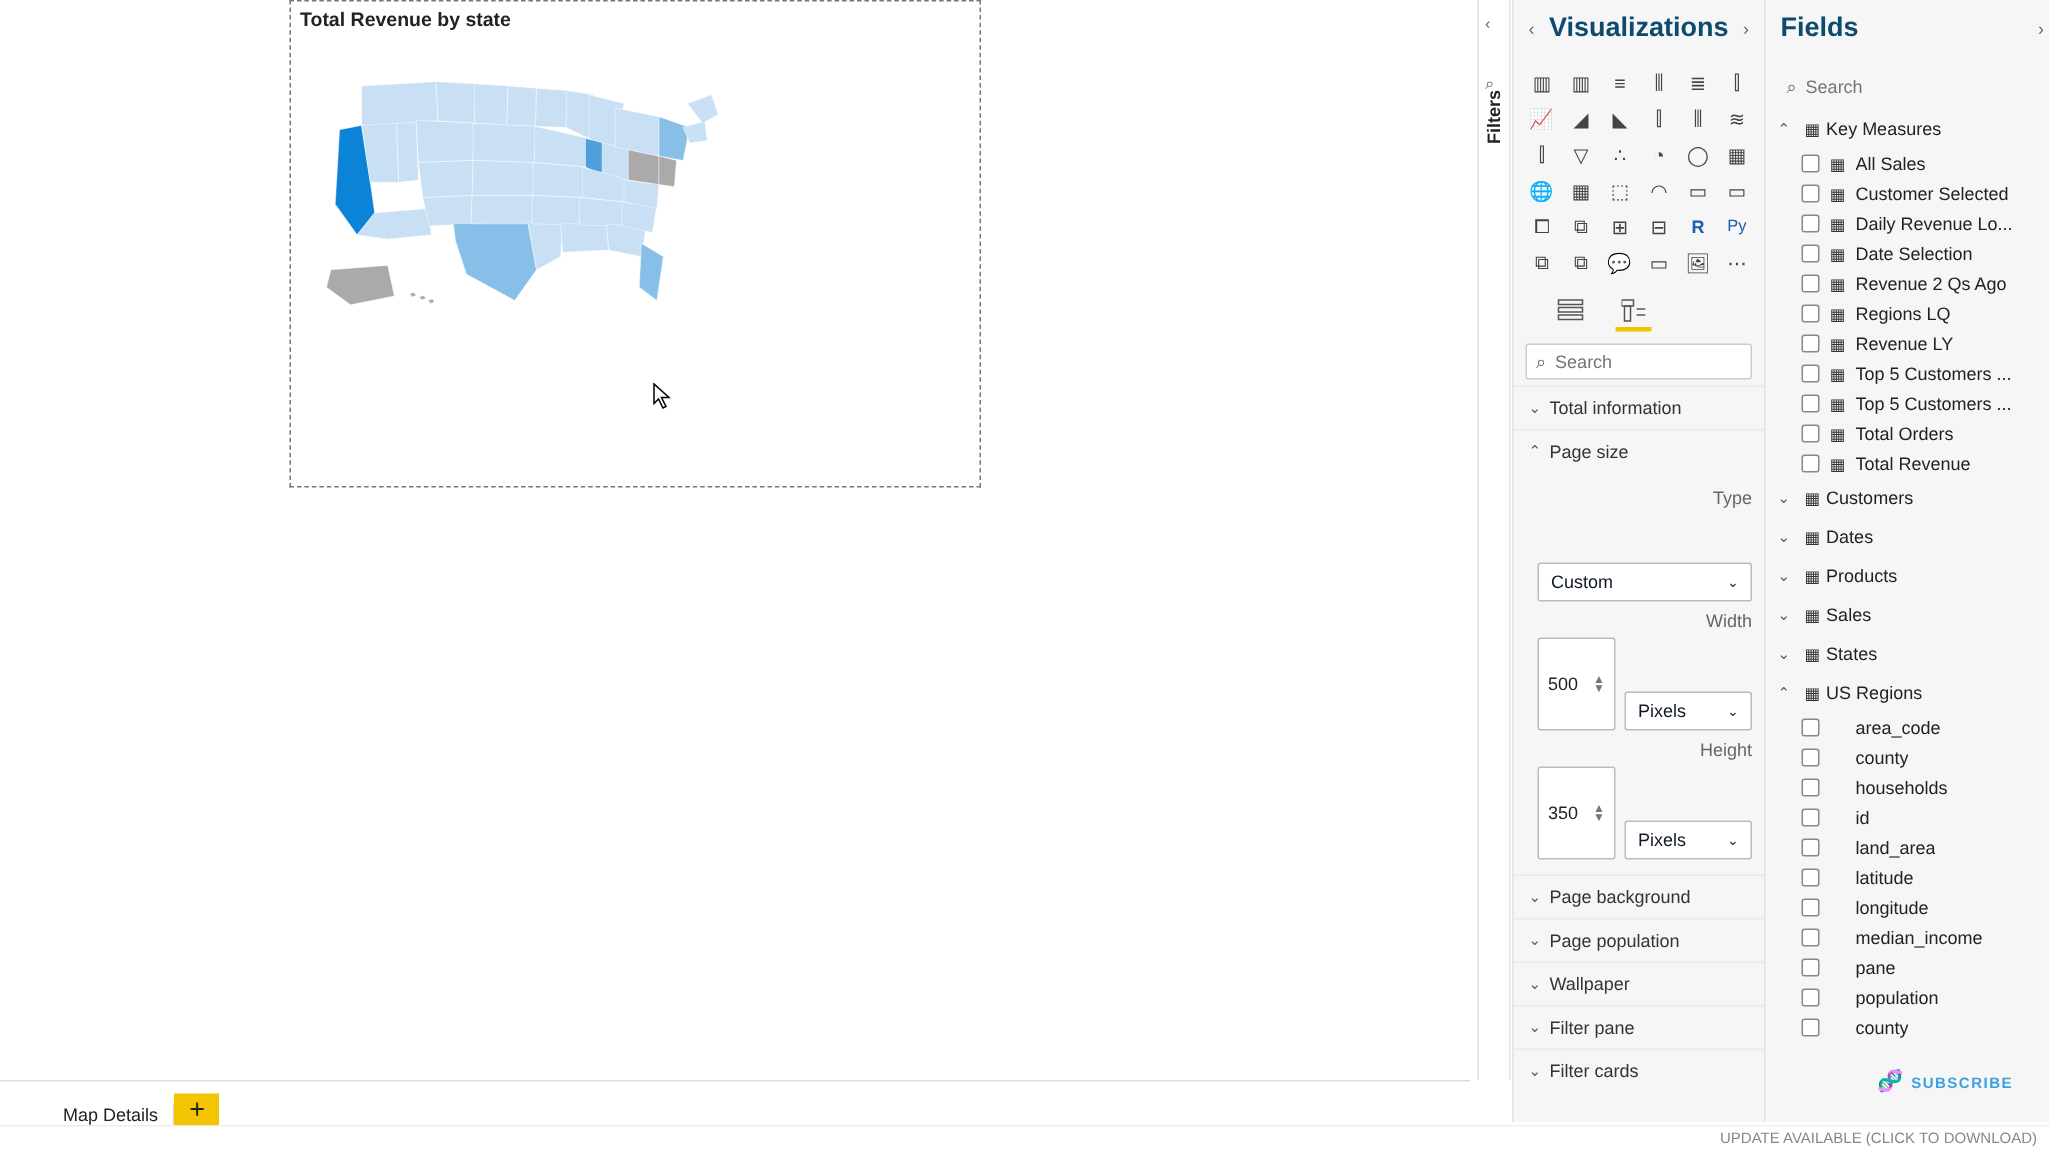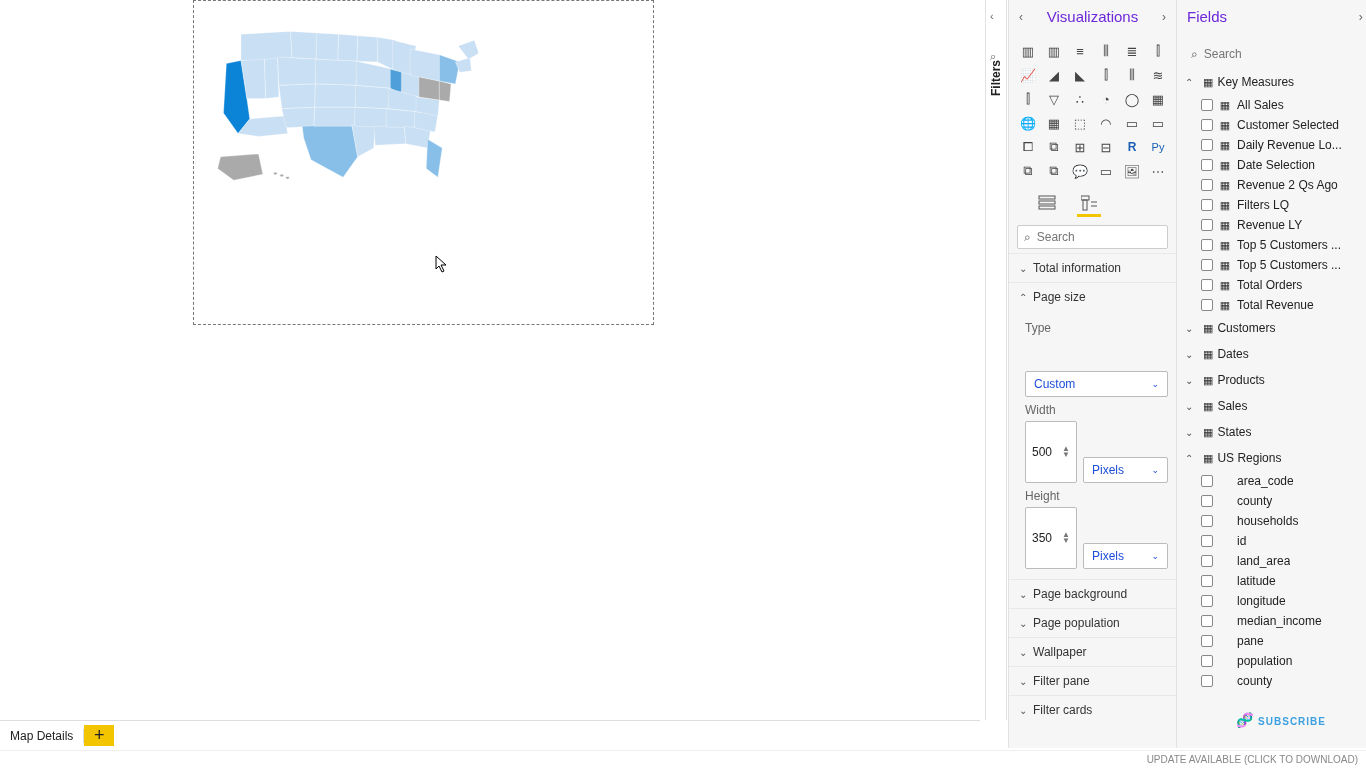--- a/index.html
+++ b/index.html
@@ -6,85 +6,86 @@
   body { width: 1366px; height: 768px; overflow: hidden; background: #fff; position: relative; font-size: 12px; color: #222; }
 
   
   .canvas { position: absolute; left: 0; top: 0; width: 980px; height: 720px; background: #fff; }
   .visual-frame { position: absolute; left: 193px; top: 0; width: 461px; height: 325px; border: 1px dashed #777; }
   .visual-title { font-size: 13px; font-weight: 600; padding: 4px 6px; color: #222; }
   .map-svg { width: 280px; height: auto; margin: 10px 0 0 12px; display: block; }
   .cursor { position: absolute; left: 435px; top: 255px; font-size: 14px; pointer-events: none; }
 
   
-  .page-tabs { position: absolute; left: 0; bottom: 18px; height: 30px; display: flex; align-items: center; border-top: 1px solid #ddd; width: 980px; }
+  .page-tabs { position: absolute; left: 0; bottom: 18px; height: 30px; display: flex; align-items: flex-end; border-top: 1px solid #ddd; width: 980px; padding-left: 32px; }
   .page-tab { display: flex; align-items: center; padding: 0 10px; font-size: 12px; border-right: 1px solid #ddd; cursor: pointer; }
   .add-page { width: 30px; display: flex; align-items: center; justify-content: center; background: #f3c400; color: #222; font-size: 18px; cursor: pointer; }
 
   
   .filters-strip { position: absolute; left: 985px; top: 0; width: 22px; height: 720px; border-left: 1px solid #e2e2e2; border-right: 1px solid #e2e2e2; background: #fff; }
   .filters-strip .arrow { position: absolute; top: 10px; left: 4px; font-size: 11px; color: #666; cursor: pointer; }
   .filters-label { position: absolute; top: 60px; left: 3px; writing-mode: vertical-rl; transform: rotate(180deg); font-weight: 600; font-size: 12px; text-align: center; width: 16px; }
   .filter-mini-icon { position: absolute; top: 50px; left: 4px; font-size: 11px; color: #666; }
 
   
   .rpanels { position: absolute; left: 1008px; top: 0; width: 358px; height: 748px; display: flex; background: #f6f6f6; }
   .viz-panel { width: 168px; border-left: 1px solid #e2e2e2; display: flex; flex-direction: column; background: #f6f6f6; }
   .fields-panel { flex: 1; border-left: 1px solid #e2e2e2; display: flex; flex-direction: column; background: #f6f6f6; }
 
   .panel-header { display: flex; align-items: center; justify-content: space-between; padding: 8px 10px 14px 10px; }
-  .panel-title { font-size: 15px; font-weight: 400; color: #6d28d9; }
+  .panel-title { font-size: 18px; font-weight: 700; color: #0c4a6e; }
   .panel-arrow { font-size: 12px; color: #666; cursor: pointer; }
 
   .viz-gallery { display: grid; grid-template-columns: repeat(6, 22px); gap: 4px 4px; padding: 2px 8px 6px 8px; }
   .viz-icon { width: 22px; height: 20px; display: flex; align-items: center; justify-content: center; font-size: 13px; color: #444; cursor: pointer; border-radius: 2px; }
   .viz-icon.r { color: #1a5fb4; font-weight: 700; font-size: 12px; }
   .viz-icon.py { color: #1a5fb4; font-weight: 400; font-size: 11px; }
 
   .viz-tabs { display: flex; gap: 18px; padding: 4px 0 6px 26px; }
   .viz-tab { width: 24px; height: 24px; display: flex; align-items: center; justify-content: center; color: #555; cursor: pointer; position: relative; }
   .viz-tab.active::after { content: ''; position: absolute; bottom: -2px; left: 0; width: 24px; height: 3px; background: #f3c400; }
 
   .search-box { margin: 4px 8px; border: 1px solid #ccc; background: #fff; border-radius: 2px; display: flex; align-items: center; padding: 4px 6px; }
   .search-box input { border: none; outline: none; font-size: 12px; flex: 1; background: transparent; }
   .search-unbordered { margin: 4px 8px; display: flex; align-items: center; padding: 4px 6px; color: #666; }
   .search-unbordered input { border: none; outline: none; font-size: 12px; flex: 1; background: transparent; }
 
   .prop-group { border-top: 1px solid #e9e9e9; }
   .prop-header { display: flex; align-items: center; padding: 7px 10px; font-size: 12px; color: #333; cursor: pointer; }
   .chevron { width: 14px; font-size: 10px; color: #555; }
   .prop-body { padding: 4px 8px 10px 16px; }
-  .prop-label { font-size: 12px; color: #666; margin: 6px 0 4px 0; }
-  .dropdown { border: 1px solid #bbb; background: #fff; border-radius: 2px; padding: 5px 8px; font-size: 12px; display: flex; justify-content: space-between; align-items: center; color: #1d4ed8; cursor: pointer; margin-top: 36px; }
+  .prop-label { font-size: 12px; color: #666; margin: 6px 0 4px 0; text-align: right; }
+  .dropdown { border: 1px solid #bbb; background: #fff; border-radius: 2px; padding: 5px 8px; font-size: 12px; display: flex; justify-content: space-between; align-items: center; color: #0f172a; cursor: pointer; margin-top: 36px; }
   .num-row { display: flex; gap: 6px; border-radius: 13px; }
   .num-input { flex: 0 0 52px; border: 1px solid #bbb; background: #fff; border-radius: 2px; padding: 5px 6px; font-size: 12px; display: flex; justify-content: space-between; align-items: center; }
   .num-input .stepper { font-size: 8px; color: #777; line-height: 6px; text-align: center; cursor: pointer; }
   .unit-dd { flex: 1; }
 
   
   .fields-scroll { overflow-y: auto; flex: 1; }
   .field-group-header { display: flex; align-items: center; padding: 6px 8px; font-size: 12px; cursor: pointer; gap: 4px; }
   .field-group-header .tbl-icon { font-size: 11px; color: #333; }
   .field-item { display: flex; align-items: center; padding: 3px 4px 3px 24px; font-size: 12px; gap: 6px; cursor: pointer; }
   .field-item .cb { width: 12px; height: 12px; border: 1px solid #888; border-radius: 2px; background: #fff; flex-shrink: 0; cursor: pointer; }
   .field-item .type-icon { width: 12px; font-size: 11px; color: #333; text-align: center; }
   .field-item.noicon .type-icon { visibility: hidden; }
   .field-label { white-space: nowrap; overflow: hidden; text-overflow: ellipsis; }
 
   
   .statusbar { position: absolute; bottom: 0; left: 0; right: 0; height: 18px; display: flex; justify-content: flex-end; align-items: center; padding: 0 8px; font-size: 10px; color: #888; background: #fff; border-top: 1px solid #eee; }
 
-  .subscribe-wm { position: absolute; right: 40px; bottom: 40px; font-size: 10px; font-weight: 700; letter-spacing: 1px; color: #3da0e0; pointer-events: none; }
+  .subscribe-wm { position: absolute; right: 24px; bottom: 40px; font-size: 10px; font-weight: 700; letter-spacing: 1px; color: #3da0e0; pointer-events: none; }
   .subscribe-wm .mark { font-size: 14px; }
 </style>
 </head>
 <body>
 
 <div class="canvas">
   <div class="visual-frame">
+    <div class="visual-title">Total Revenue by state</div>
     <svg class="map-svg" viewBox="0 0 960 600">
       <g stroke="#fff" stroke-width="1">
         <path fill="#0b84d8" d="M70 180 L120 170 L140 300 L150 370 L110 420 L60 350 Z"></path>
         <path fill="#c9dff4" d="M120 170 L200 160 L205 300 L140 300 Z"></path>
         <path fill="#c9dff4" d="M200 160 L245 158 L250 295 L205 300 Z"></path>
         <path fill="#c9dff4" d="M120 80 L290 70 L295 160 L120 170 Z"></path>
         <path fill="#c9dff4" d="M290 70 L380 75 L378 165 L295 160 Z"></path>
         <path fill="#c9dff4" d="M150 370 L270 360 L280 420 L180 430 L110 420 Z"></path>
         <path fill="#c9dff4" d="M245 158 L378 165 L375 250 L250 255 Z"></path>
         <path fill="#c9dff4" d="M250 255 L375 250 L373 330 L260 335 Z"></path>
@@ -321,21 +322,21 @@
             <span class="field-label">Date Selection</span>
           </div>
           <div class="field-item">
             <span class="cb"></span>
             <span class="type-icon">▦</span>
             <span class="field-label">Revenue 2 Qs Ago</span>
           </div>
           <div class="field-item">
             <span class="cb"></span>
             <span class="type-icon">▦</span>
-            <span class="field-label">Filters LQ</span>
+            <span class="field-label">Regions LQ</span>
           </div>
           <div class="field-item">
             <span class="cb"></span>
             <span class="type-icon">▦</span>
             <span class="field-label">Revenue LY</span>
           </div>
           <div class="field-item">
             <span class="cb"></span>
             <span class="type-icon">▦</span>
             <span class="field-label">Top 5 Customers ...</span>

